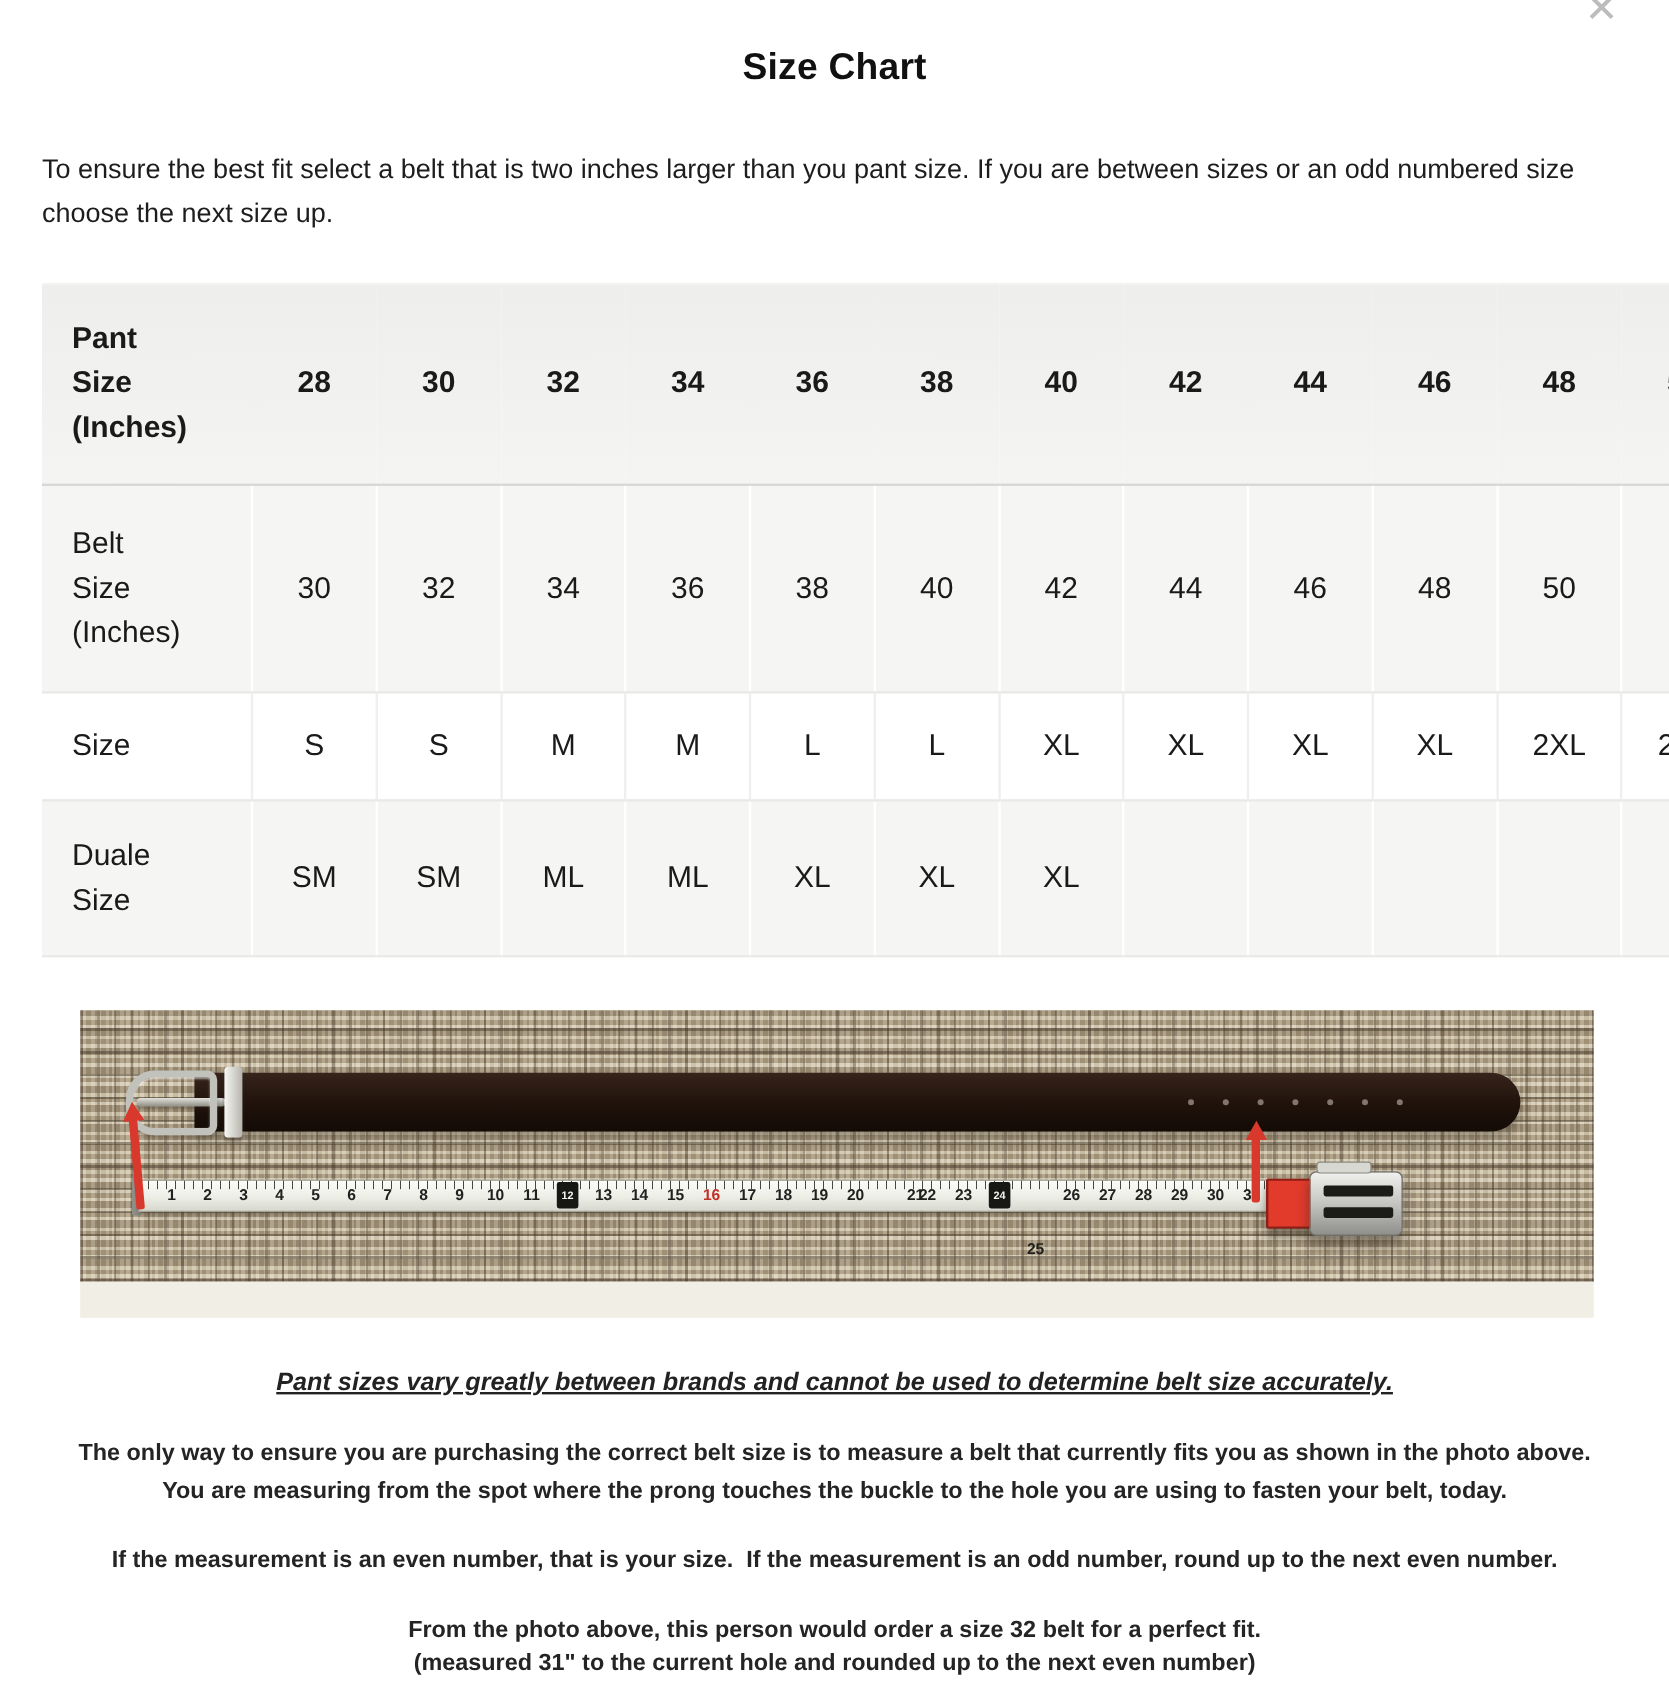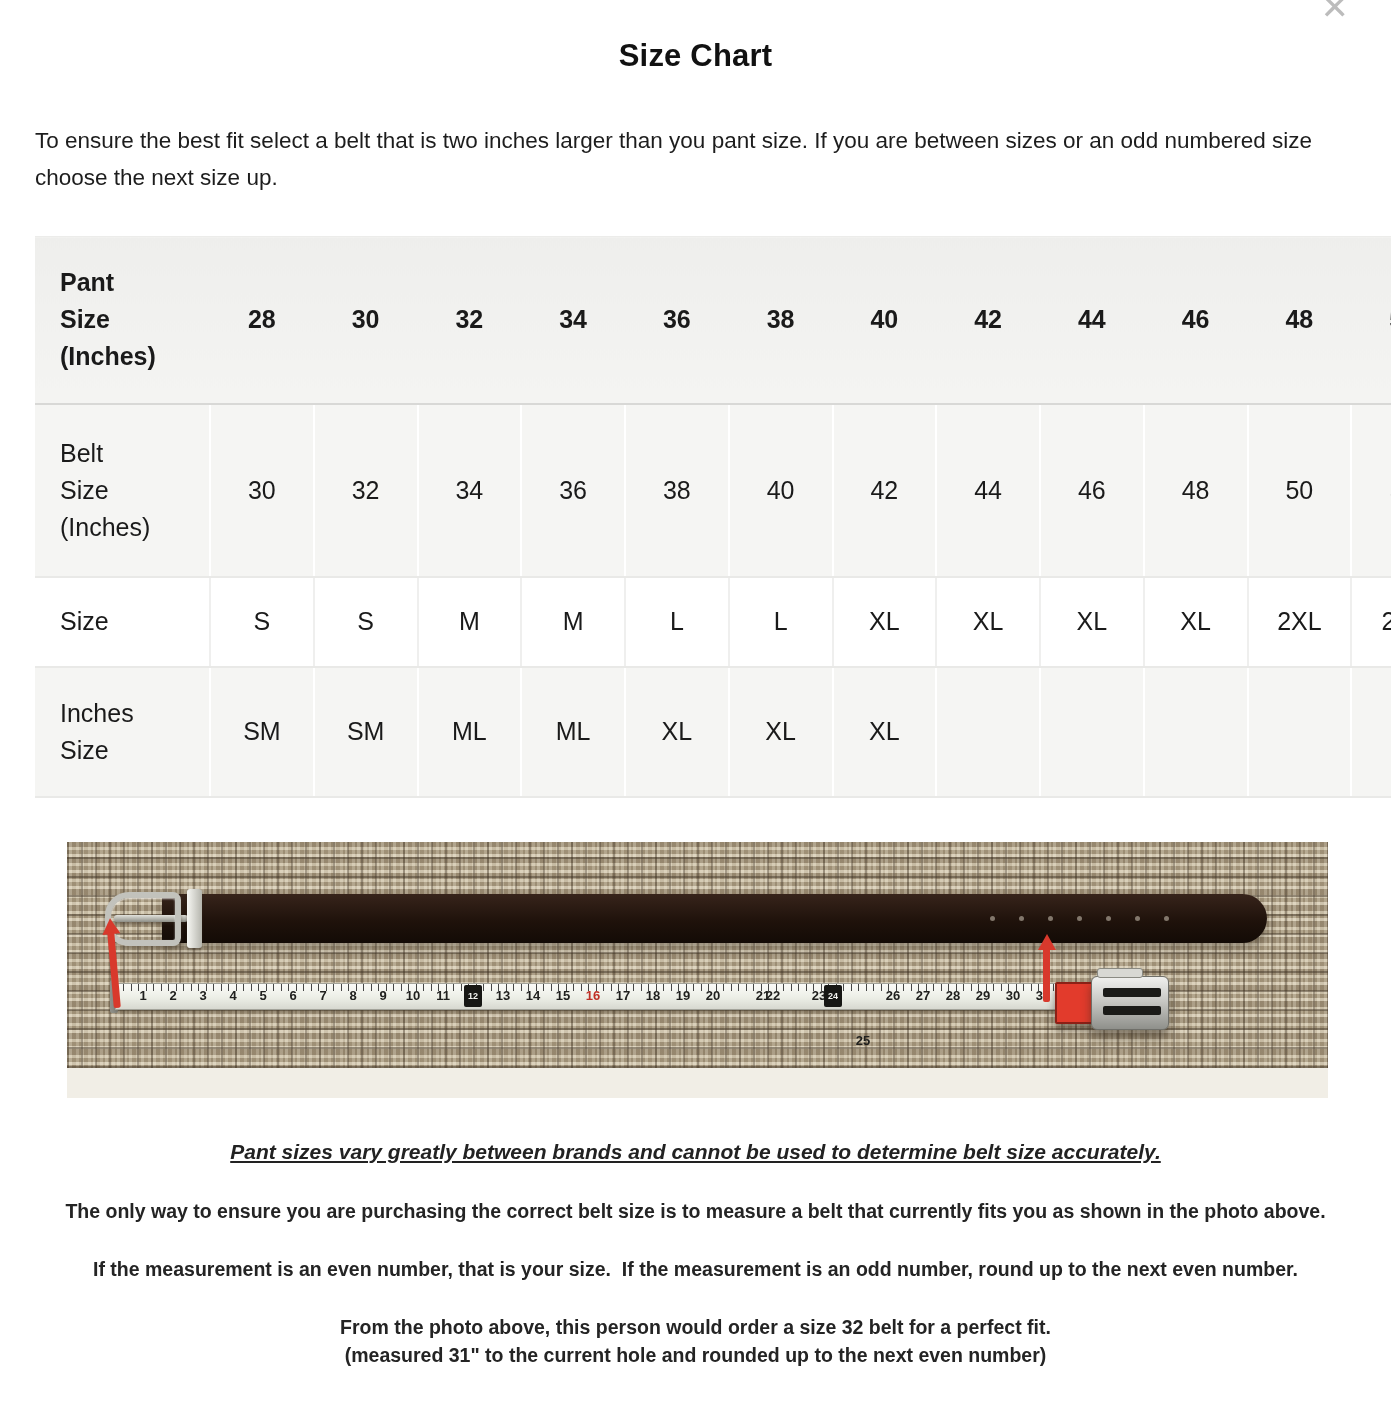--- a/index.html
+++ b/index.html
@@ -200,21 +200,21 @@
           <td>L</td>
           <td>L</td>
           <td>XL</td>
           <td>XL</td>
           <td>XL</td>
           <td>XL</td>
           <td>2XL</td>
           <td>2XL</td>
         </tr>
         <tr class="gray duale">
-          <td class="rowlabel">Inches
+          <td class="rowlabel">Duale
 Size</td>
           <td>SM</td>
           <td>SM</td>
           <td>ML</td>
           <td>ML</td>
           <td>XL</td>
           <td>XL</td>
           <td>XL</td>
           <td></td>
           <td></td>
@@ -261,21 +261,21 @@
       <span class="num" style="left: 360px;">13</span>
       <span class="num" style="left: 390px;">14</span>
       <span class="num" style="left: 420px;">15</span>
       <span class="num stud" style="left: 450px;">16</span>
       <span class="num" style="left: 480px;">17</span>
       <span class="num" style="left: 510px;">18</span>
       <span class="num" style="left: 540px;">19</span>
       <span class="num" style="left: 570px;">20</span>
       <span class="num" style="left: 620px;">21</span>
       <span class="num" style="left: 630px;">22</span>
-      <span class="num" style="left: 676px;">23</span>
+      <span class="num" style="left: 660px;">23</span>
       <span class="foot" style="left: 690px;">24</span>
       <span class="num" style="left: 720px; margin-top: 45px;">25</span>
       <span class="num" style="left: 750px;">26</span>
       <span class="num" style="left: 780px;">27</span>
       <span class="num" style="left: 810px;">28</span>
       <span class="num" style="left: 840px;">29</span>
       <span class="num" style="left: 870px;">30</span>
       <span class="num" style="left: 900px;">31</span>
     </div>
   <div class="housing">
@@ -292,18 +292,19 @@
   <div class="arrow right">
     <div class="head"></div>
     <div class="shaft"></div>
   </div>
   <div class="photo-bottom-strip"></div>
 </div>
 
 <div class="note-headline">Pant sizes vary greatly between brands and cannot be used to determine belt size accurately.</div>
 <div class="note p1">
   <div>The only way to ensure you are purchasing the correct belt size is to measure a belt that currently fits you as shown in the photo above.</div>
+  <div>You are measuring from the spot where the prong touches the buckle to the hole you are using to fasten your belt, today.</div>
 </div>
 <div class="note p2">If the measurement is an even number, that is your size.  If the measurement is an odd number, round up to the next even number.</div>
 <div class="note p3">
   <div>From the photo above, this person would order a size 32 belt for a perfect fit.</div>
   <div>(measured 31" to the current hole and rounded up to the next even number)</div>
 </div>
 
 </body></html>

